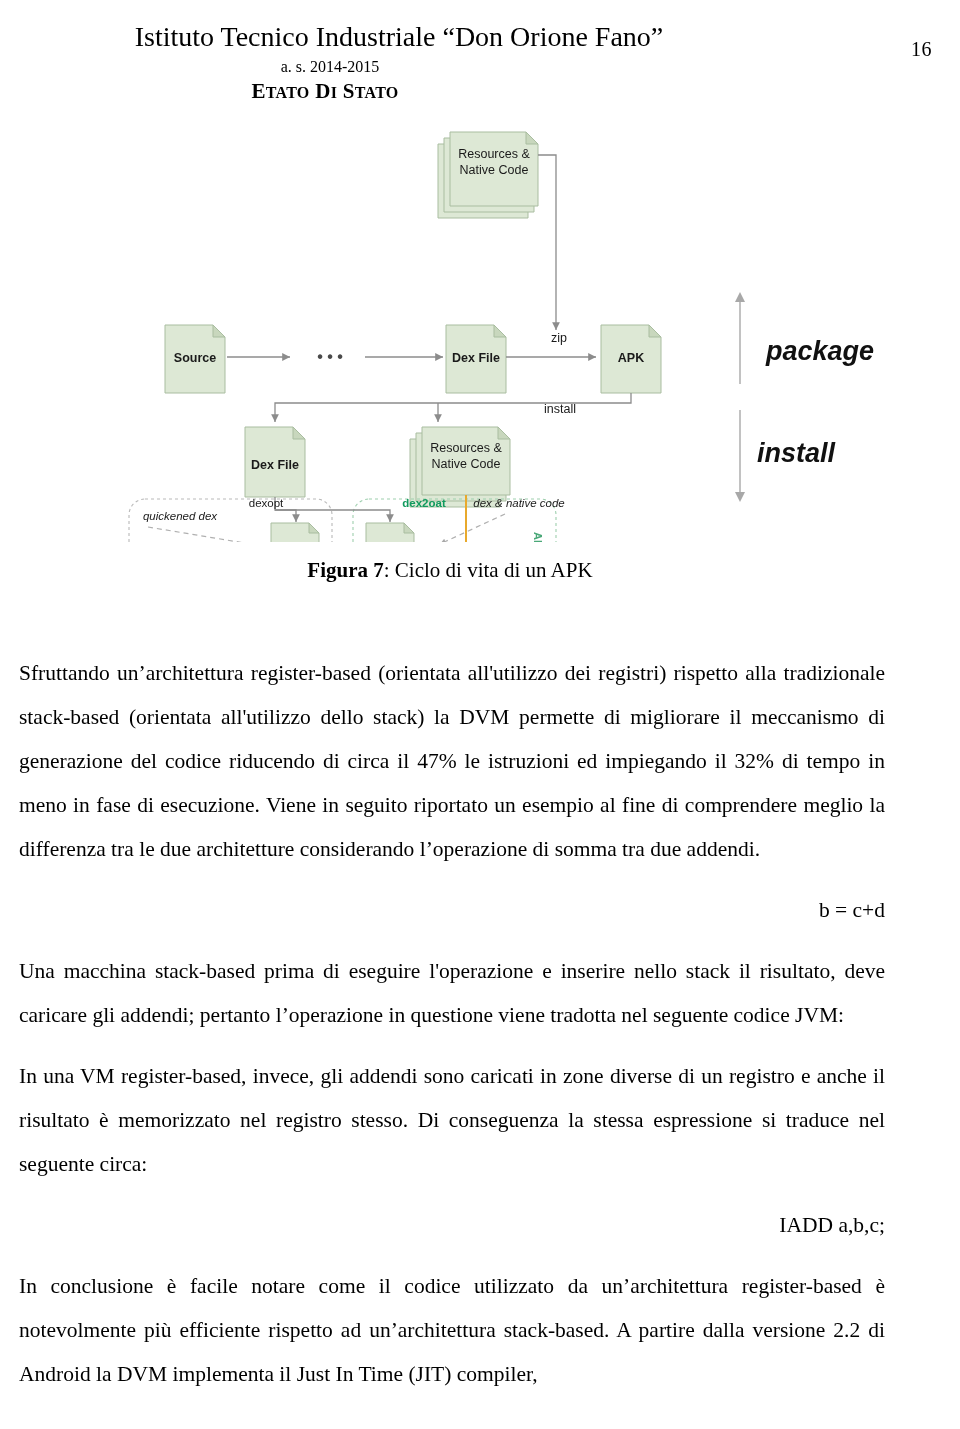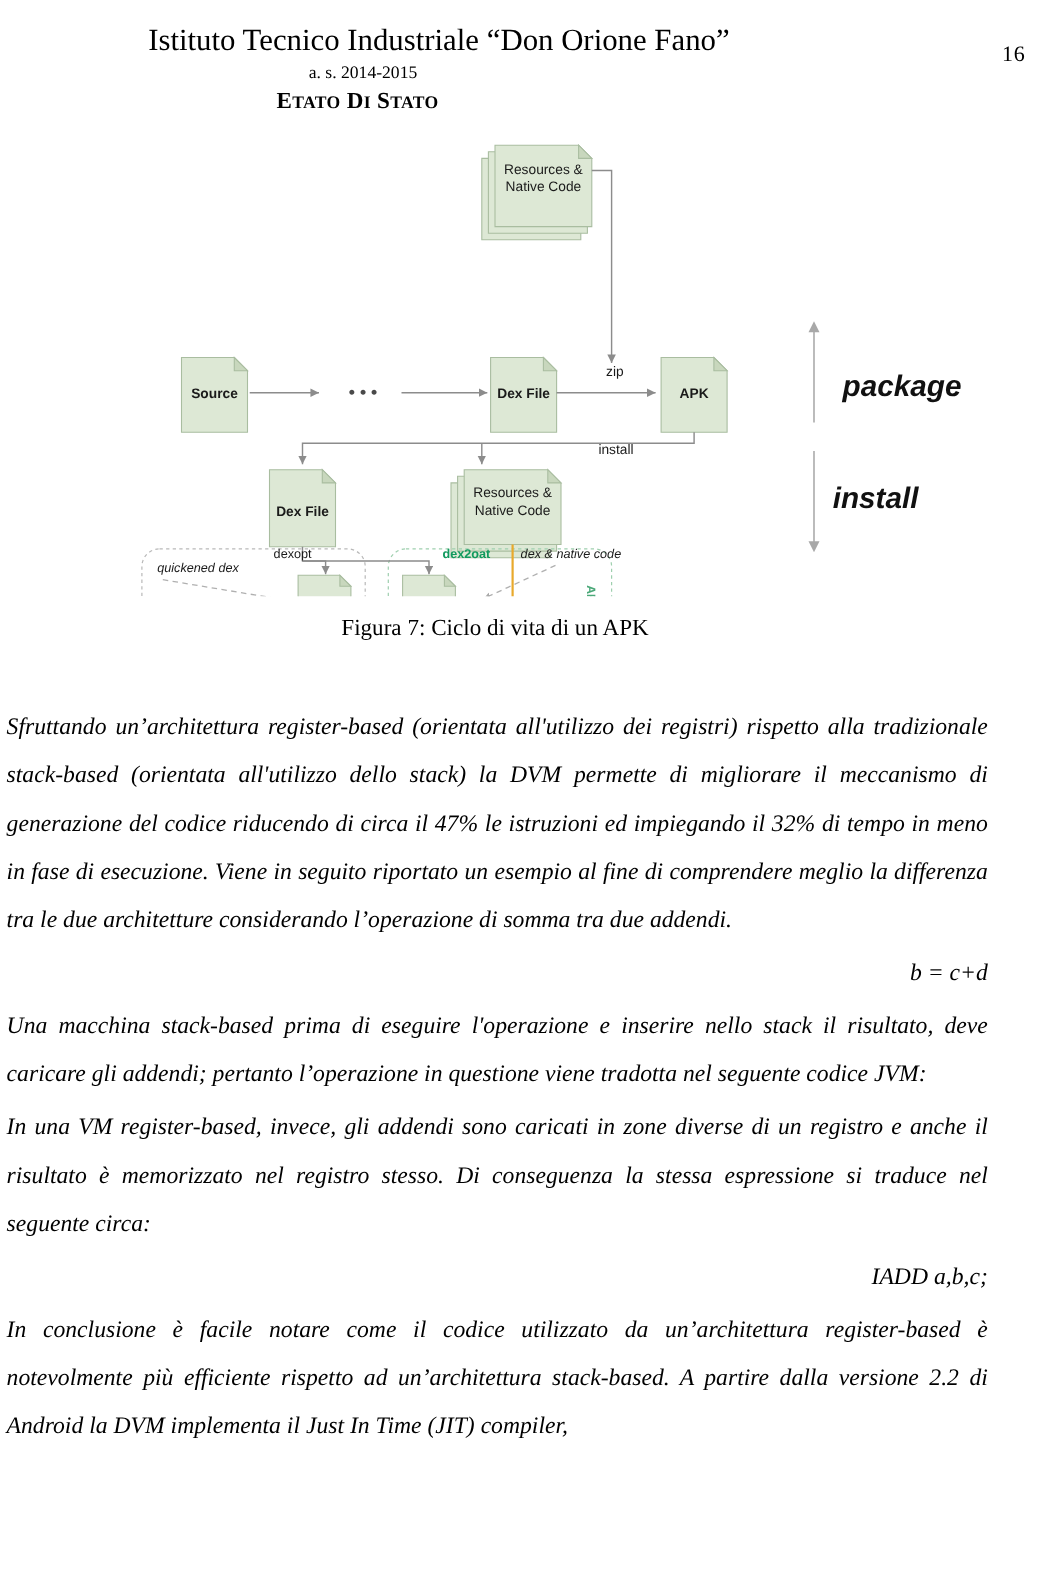--- a/index.html
+++ b/index.html
@@ -67,38 +67,37 @@
   .figure-caption {
     position: absolute;
     top: 558px;
     left: 0;
     width: 960px;
     text-align: center;
     font-size: 21px;
     padding-right: 60px;
     box-sizing: border-box;
   }
-  .figure-caption b { font-weight: normal; }
+  .figure-caption b { font-weight: bold; }
 
   
   .body-text {
     position: absolute;
     top: 634px;
     left: 0;
     width: 902px;
     padding: 0 0 0 2px;
     box-sizing: border-box;
     font-size: 21.5px;
     line-height: 44px;
   }
   .body-text p {
-    margin: 4px;
+    margin: 17px;
     text-align: justify;
     text-justify: inter-word;
-    font-style: italic;
   }
   .body-text p.nojust { text-align: right; }
 </style>
 </head>
 <body>
 
 <div class="page-number">16</div>
 
 <div class="doc-header">
   <div class="school">Istituto Tecnico Industriale “Don Orione Fano”</div>

